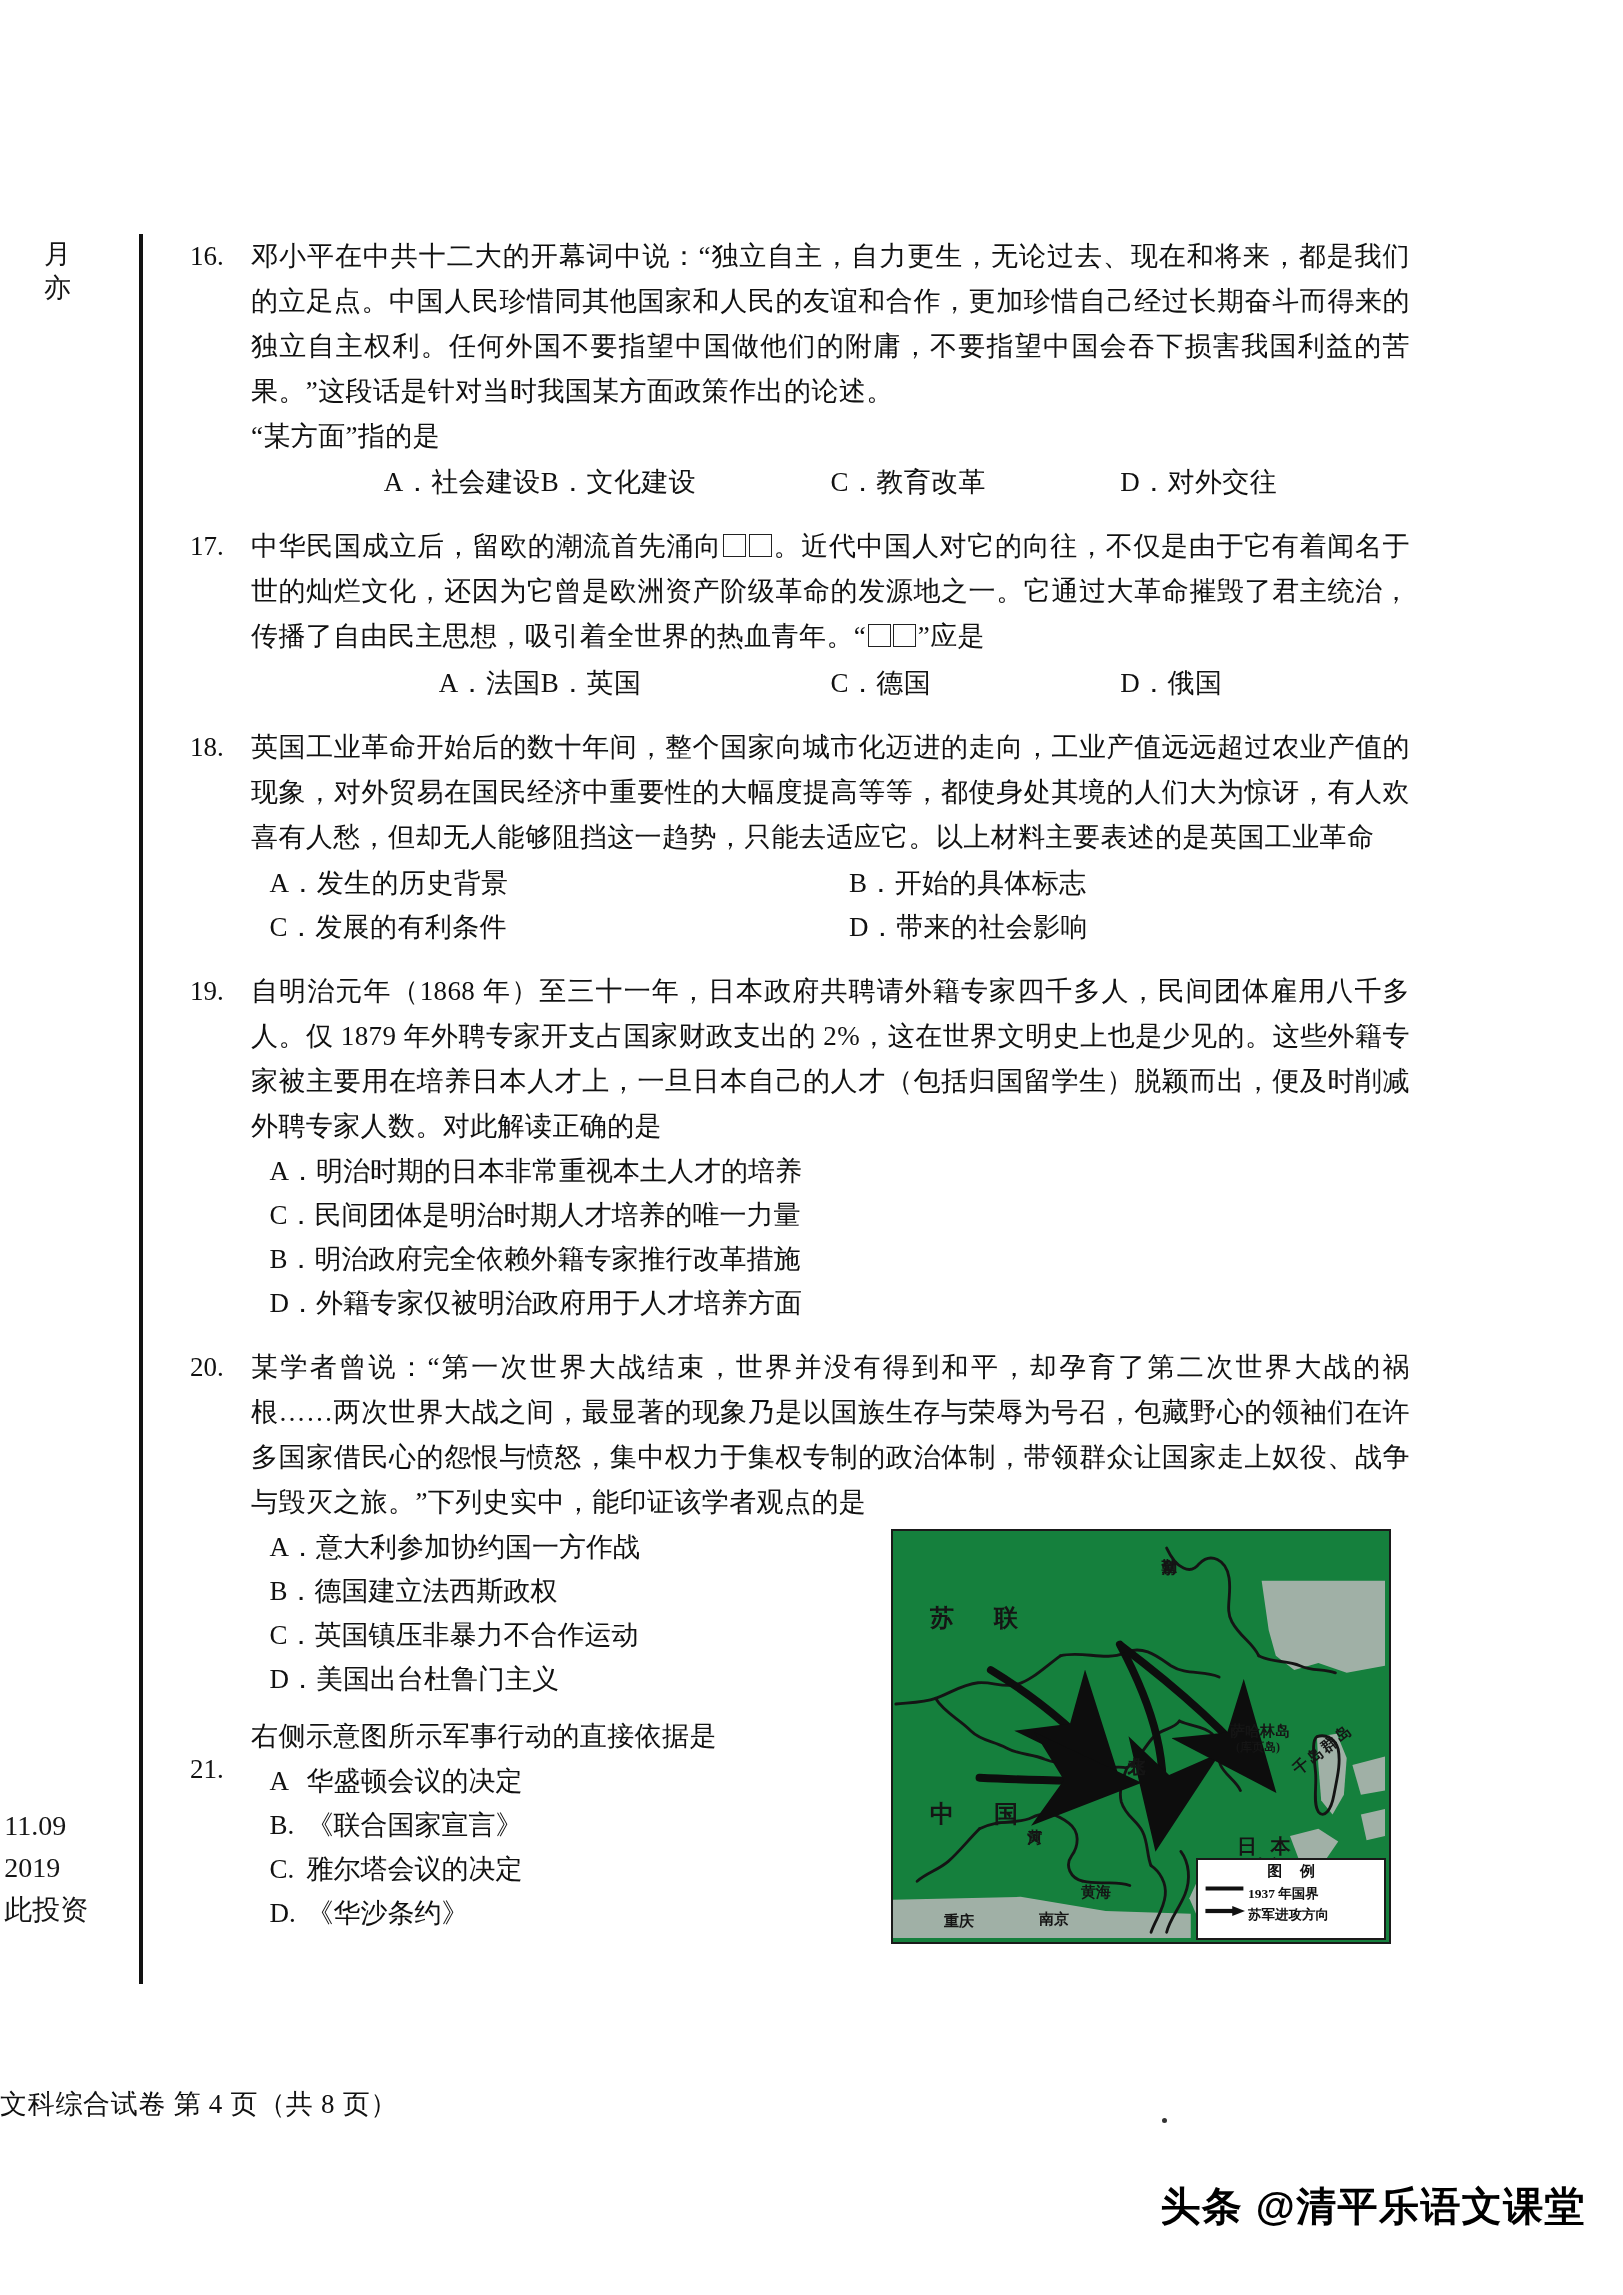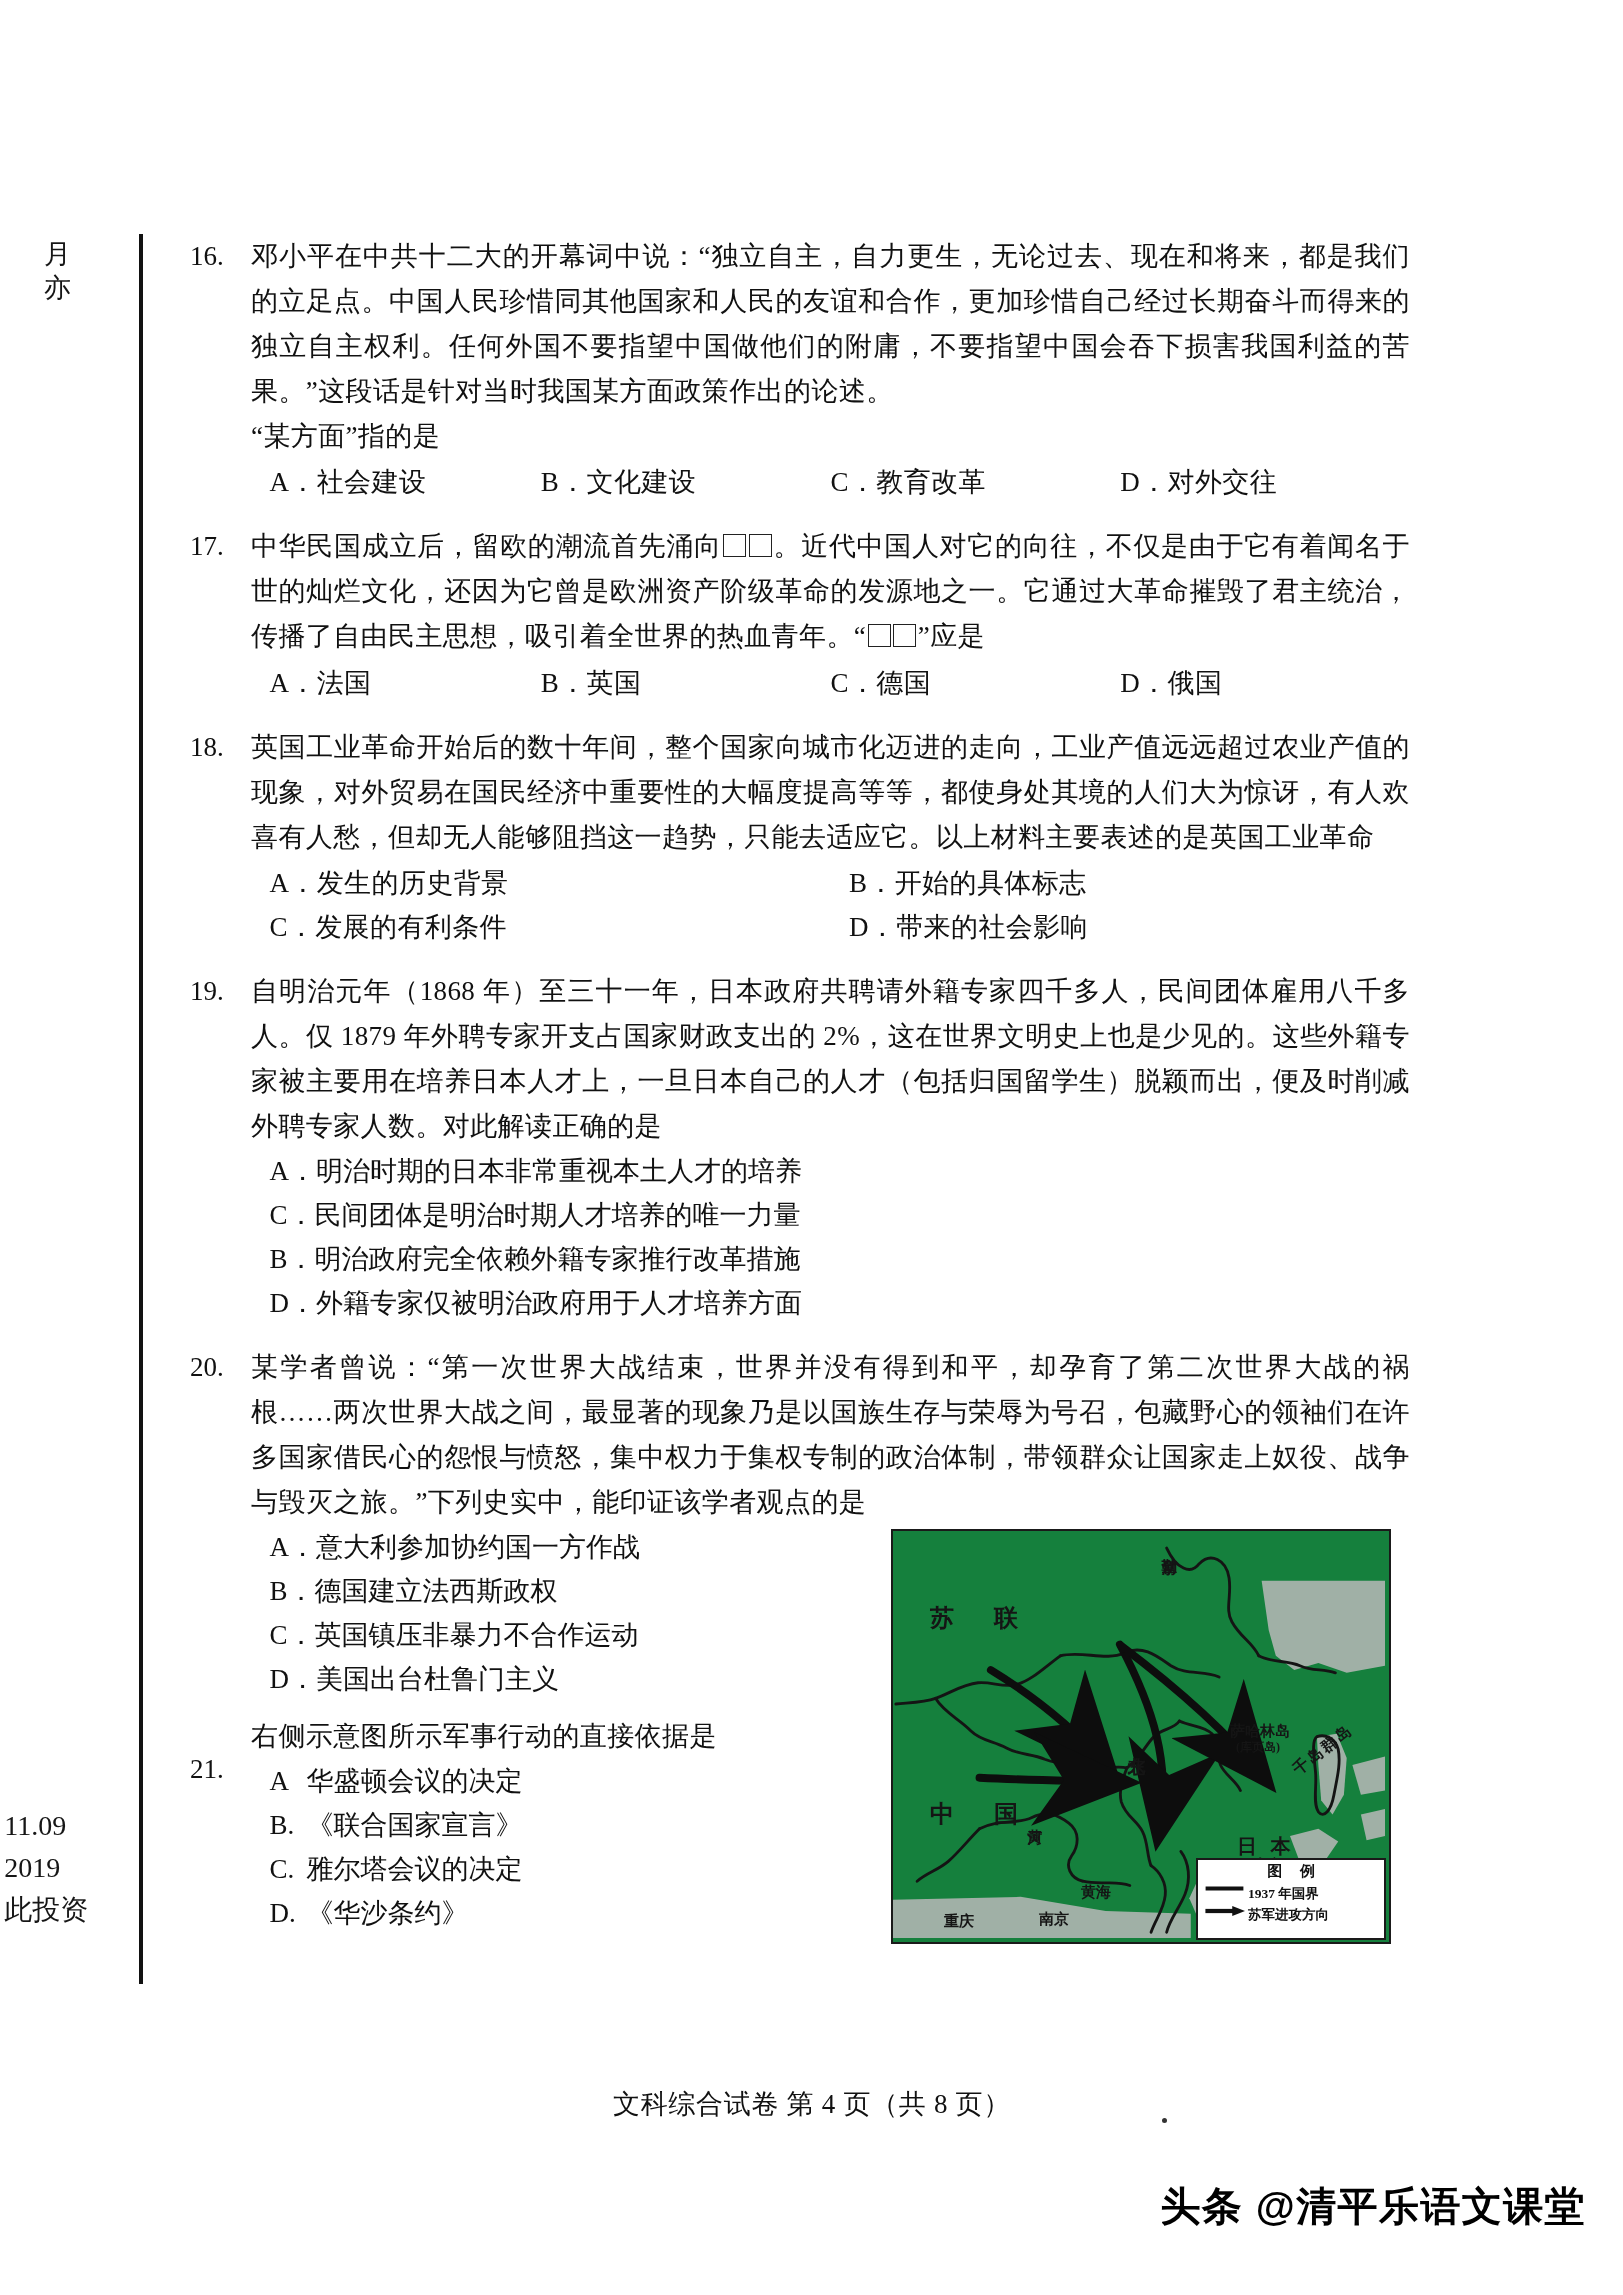--- a/index.html
+++ b/index.html
@@ -65,21 +65,21 @@
 
   
   .opts-row{
     display:flex;
     font-size:27px;line-height:44px;
     margin-top:1.4px;
     letter-spacing:0.4px;
   }
   .opts-row .opt{white-space:nowrap;}
   .opts-4 .opt{width:25%;}
-  .opts-4 .opt:first-child{padding-left:18.4px;box-sizing:border-box;}
+  .opts-4 .opt:first-child{padding-left:18.4px;box-sizing:border-box;text-align:right;}
   .opts-2{flex-wrap:wrap;}
   .opts-2 .opt{width:50%;padding-left:18.4px;box-sizing:border-box;}
   .opts-col{display:block;padding-left:18.4px;font-size:27px;line-height:44px;}
   .opts-col .opt{white-space:nowrap;}
 
   .optlabel{display:inline-block;min-width:37px;}
 
   
   .bx{
     display:inline-block;
@@ -123,21 +123,21 @@
     text-align:center;font-weight:700;font-size:15px;letter-spacing:7px;
     padding-left:7px;
   }
   .legend-item{display:flex;align-items:flex-start;font-size:13.5px;font-weight:700;margin-top:3.5px;}
   .legend-sym{width:44px;flex:0 0 44px;display:flex;align-items:center;}
   .legend-sym svg{position:static;}
 
   
   .footer{
     position:absolute;left:0;right:0;top:2086px;
-    text-align:center;
+    text-align:left;
     font-size:27px;letter-spacing:0.7px;
     font-family:"Liberation Serif","DejaVu Serif",serif;
   }
   .footdot{position:absolute;left:1162px;top:2118px;width:5px;height:5px;background:#333;border-radius:50%;}
 
   
   .watermark{
     position:absolute;right:38px;top:2179px;
     font-family:"Liberation Sans","DejaVu Sans",sans-serif;
     font-weight:700;

